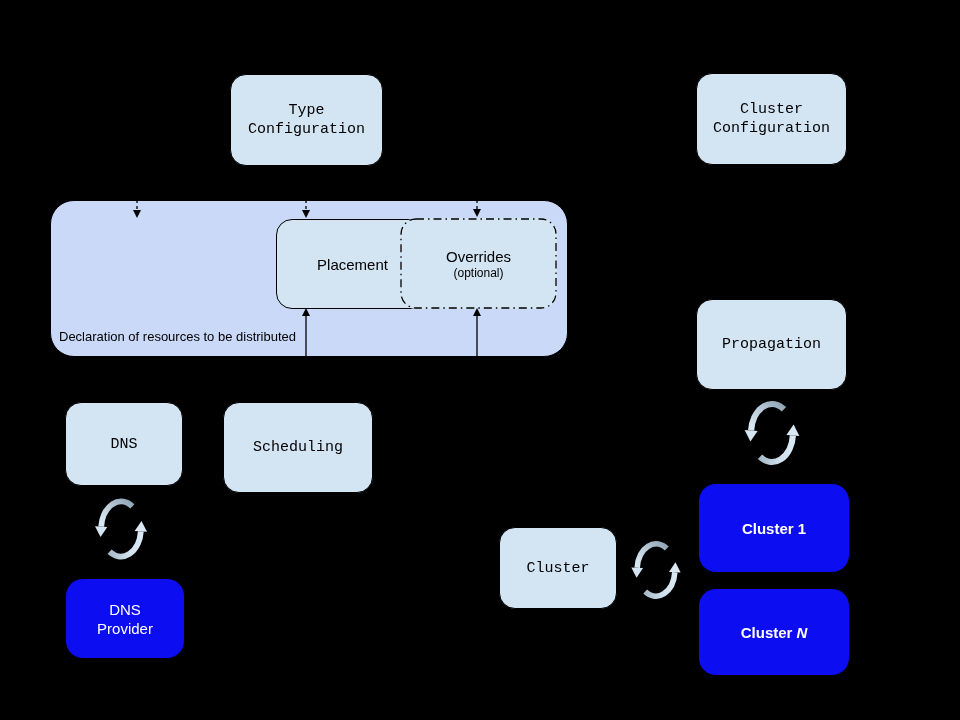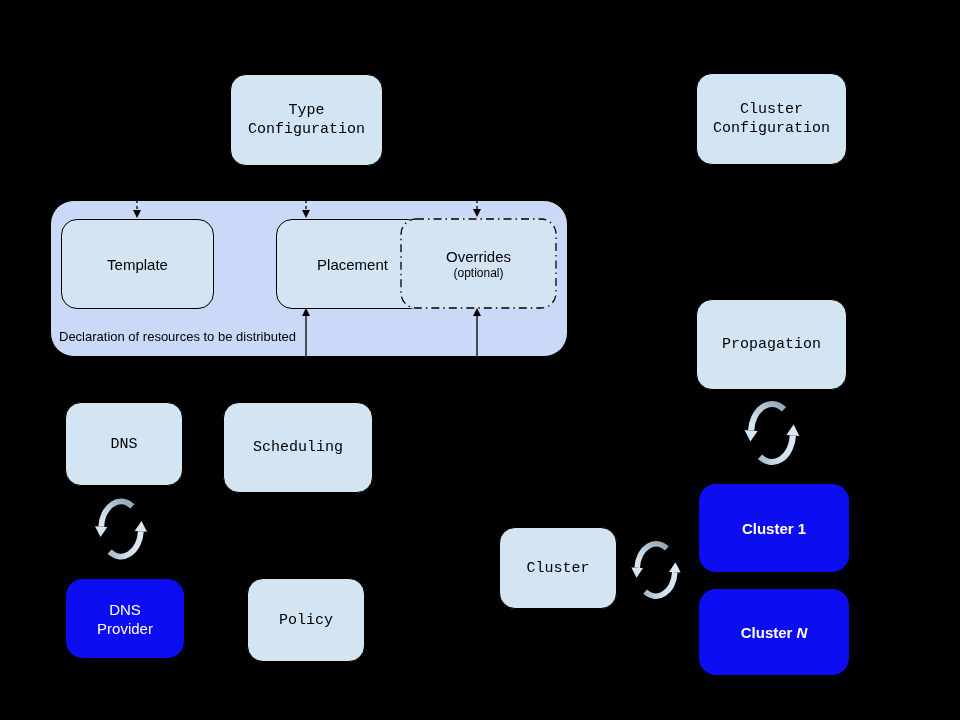--- a/index.html
+++ b/index.html
@@ -81,23 +81,20 @@
     <div>Type</div>
     <div>Configuration</div>
   </div>
 
   <div class="box light" id="cluster-config">
     <div>Cluster</div>
     <div>Configuration</div>
   </div>
 
   <div class="group" id="resource-group">
-    <div class="box inner" id="template-box">
-      <div>Template</div>
-    </div>
     <div class="box inner" id="placement-box">
       <div>Placement</div>
     </div>
     <div class="box inner" id="overrides-box">
       <svg id="overrides-border" viewBox="0 0 157 91" preserveAspectRatio="none">
         <rect x="1" y="1" width="155" height="89" rx="15" fill="none" stroke="#000" stroke-width="1.3" stroke-dasharray="8 4 1.5 4"></rect>
       </svg>
       <div>Overrides</div>
       <div class="sublabel">(optional)</div>
     </div>
@@ -106,23 +103,20 @@
 
   <div class="box light" id="dns-box">
     <div>DNS</div>
   </div>
   <div class="box light" id="scheduling-box">
     <div>Scheduling</div>
   </div>
   <div class="box blue normal-weight" id="dns-provider-box">
     <div>DNS</div>
     <div>Provider</div>
-  </div>
-  <div class="box light" id="policy-box">
-    <div>Policy</div>
   </div>
 
   <div class="box light" id="propagation-box">
     <div>Propagation</div>
   </div>
   <div class="box blue" id="cluster1-box">
     <div>Cluster 1</div>
   </div>
   <div class="box blue" id="clusterN-box">
     <div>

